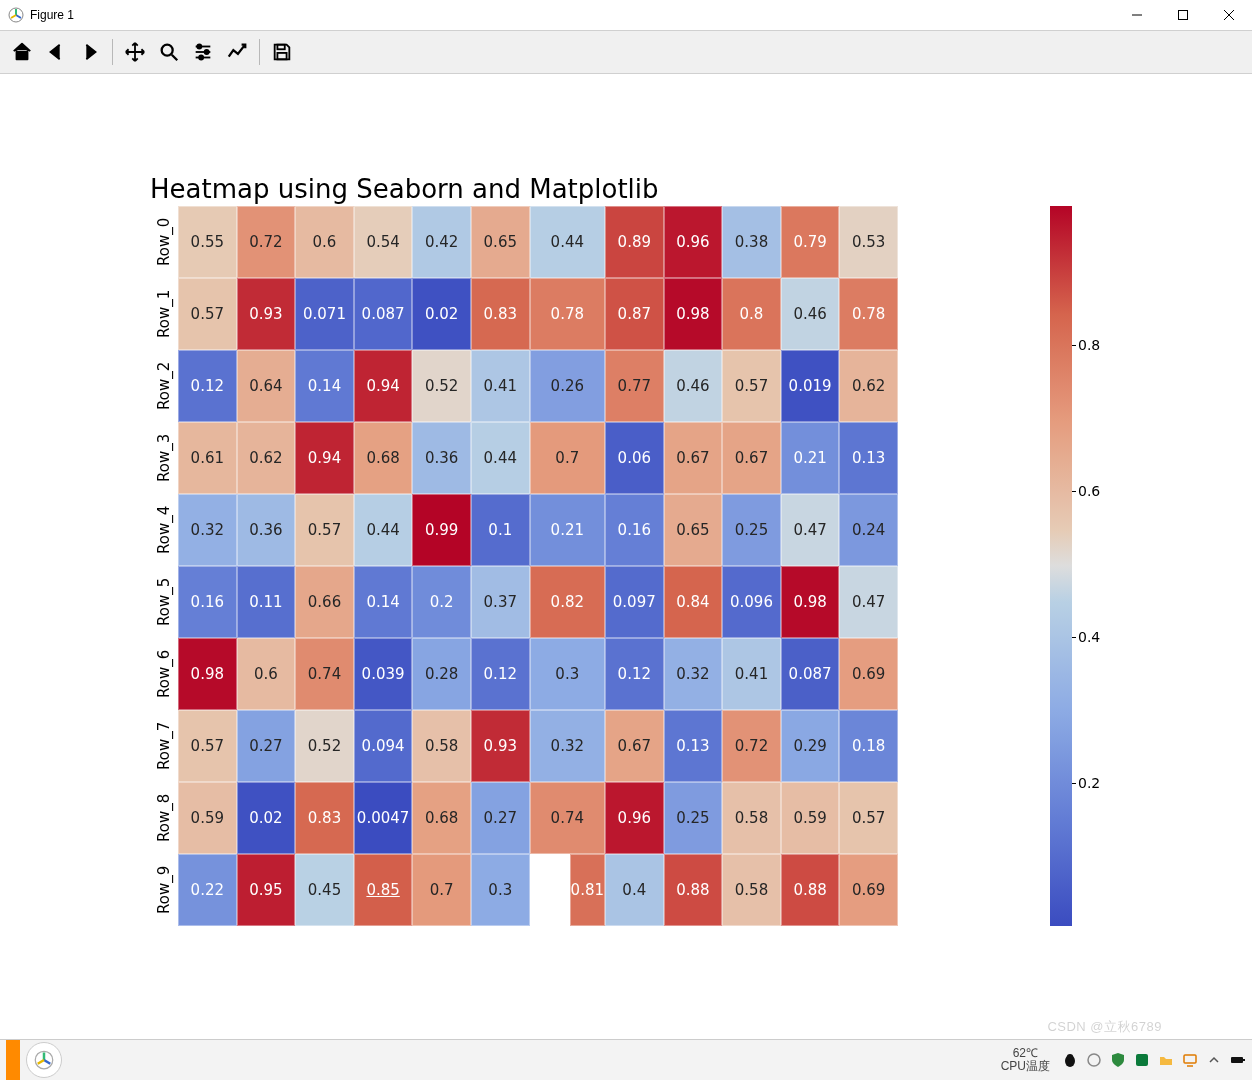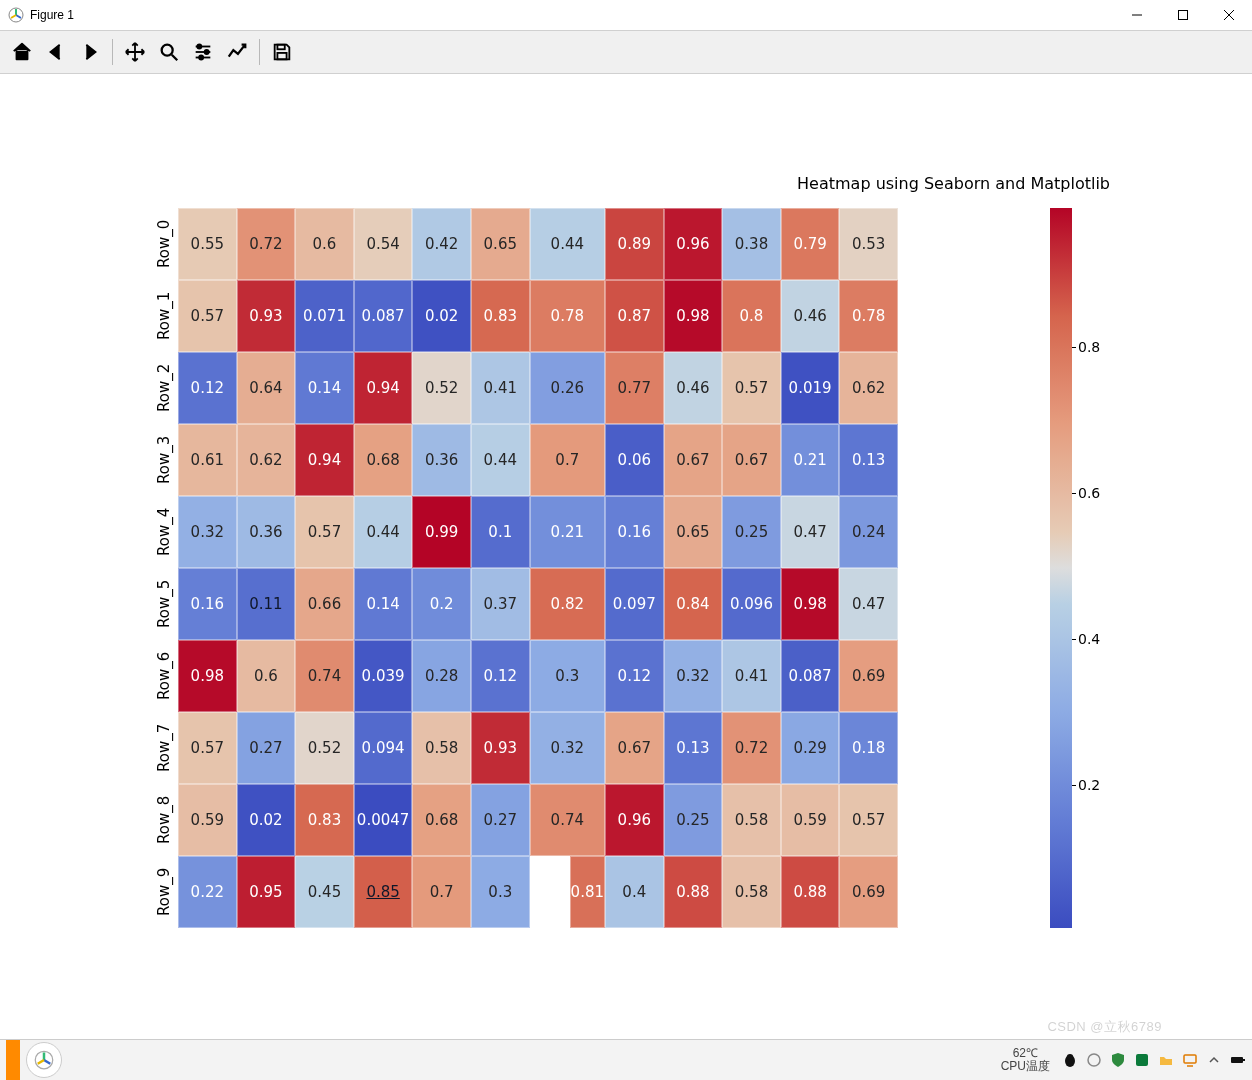--- a/index.html
+++ b/index.html
@@ -12,21 +12,21 @@
   .winbtn svg{width:10px;height:10px}
 
   .toolbar{height:42px;background:#f0f0f0;border-top:1px solid #d0d0d0;border-bottom:1px solid #d0d0d0;display:flex;align-items:center;padding:0 6px;gap:2px}
   .tbtn{width:32px;height:32px;display:flex;align-items:center;justify-content:center;border-radius:3px;cursor:pointer}
   .tbtn svg{width:22px;height:22px;stroke:#000;fill:none;stroke-width:2}
   .tsep{width:1px;height:26px;background:#b8b8b8;margin:0 4px}
 
   
   .canvas{flex:1;background:#fff;position:relative}
   .plotwrap{position:absolute;left:150px;top:100px;width:960px;height:840px}
-  .title{text-align:right;font-family:"DejaVu Sans",Arial,sans-serif;font-size:16px;color:#000;margin-bottom:15px}
+  .title{text-align:left;font-family:"DejaVu Sans",Arial,sans-serif;font-size:26px;color:#000;margin-bottom:2px}
   .hm{display:flex}
   .ylabels{display:flex;flex-direction:column}
   .ylabels div{width:28px;display:flex;align-items:center;justify-content:center;writing-mode:vertical-rl;transform:rotate(180deg);font-size:15px;font-family:"DejaVu Sans",Arial,sans-serif;color:#000}
   .grid{display:grid;grid-template-columns:repeat(12,1fr);grid-template-rows:repeat(10,1fr);width:720px;height:720px}
   .cell{display:flex;align-items:center;justify-content:center;font-size:15px;font-family:"DejaVu Sans",Arial,sans-serif;border:0.5px solid rgba(255,255,255,0.4)}
   .xlabels{display:flex;margin-left:28px;width:720px}
   .xlabels div{flex:1;text-align:center;font-size:15px;font-family:"DejaVu Sans",Arial,sans-serif;padding-top:6px;color:#000}
   .cbarwrap{position:absolute;right:0;top:0;height:720px;width:60px;display:flex}
   .cbar{width:22px;height:720px}
   .cbticks{position:relative;flex:1}
@@ -203,21 +203,21 @@
               <div class="cell" style="background: rgb(182, 206, 228); color: rgb(38, 38, 38);">0.44</div>
               <div class="cell" style="background: rgb(180, 4, 38); color: rgb(255, 255, 255);">0.99</div>
               <div class="cell" style="background: rgb(85, 108, 206); color: rgb(255, 255, 255);">0.1</div>
               <div class="cell" style="background: rgb(115, 143, 219); color: rgb(255, 255, 255);">0.21</div>
               <div class="cell" style="background: rgb(101, 127, 214); color: rgb(255, 255, 255);">0.16</div>
               <div class="cell" style="background: rgb(229, 170, 143); color: rgb(38, 38, 38);">0.65</div>
               <div class="cell" style="background: rgb(127, 155, 223); color: rgb(38, 38, 38);">0.25</div>
               <div class="cell" style="background: rgb(200, 214, 225); color: rgb(38, 38, 38);">0.47</div>
               <div class="cell" style="background: rgb(124, 152, 222); color: rgb(38, 38, 38);">0.24</div>
               <div class="cell" style="background: rgb(101, 127, 214); color: rgb(255, 255, 255);">0.16</div>
-              <div class="cell" style="background: rgb(87, 111, 207); color: #0f172a;">0.11</div>
+              <div class="cell" style="background: rgb(87, 111, 207); color: #ffffff;">0.11</div>
               <div class="cell" style="background: rgb(229, 167, 139); color: rgb(38, 38, 38);">0.66</div>
               <div class="cell" style="background: rgb(96, 121, 211); color: rgb(255, 255, 255);">0.14</div>
               <div class="cell" style="background: rgb(112, 140, 218); color: rgb(255, 255, 255);">0.2</div>
               <div class="cell" style="background: rgb(161, 188, 228); color: rgb(38, 38, 38);">0.37</div>
               <div class="cell" style="background: rgb(215, 108, 84); color: rgb(255, 255, 255);">0.82</div>
               <div class="cell" style="background: rgb(84, 107, 205); color: rgb(255, 255, 255);">0.097</div>
               <div class="cell" style="background: rgb(213, 101, 78); color: rgb(255, 255, 255);">0.84</div>
               <div class="cell" style="background: rgb(84, 106, 205); color: rgb(255, 255, 255);">0.096</div>
               <div class="cell" style="background: rgb(182, 10, 41); color: rgb(255, 255, 255);">0.98</div>
               <div class="cell" style="background: rgb(200, 214, 225); color: rgb(38, 38, 38);">0.47</div>
@@ -253,21 +253,21 @@
               <div class="cell" style="background: rgb(132, 162, 225); color: rgb(38, 38, 38);">0.27</div>
               <div class="cell" style="background: rgb(224, 139, 111); color: rgb(38, 38, 38);">0.74</div>
               <div class="cell" style="background: rgb(187, 23, 46); color: rgb(255, 255, 255);">0.96</div>
               <div class="cell" style="background: rgb(127, 155, 223); color: rgb(38, 38, 38);">0.25</div>
               <div class="cell" style="background: rgb(230, 192, 169); color: rgb(38, 38, 38);">0.58</div>
               <div class="cell" style="background: rgb(230, 189, 165); color: rgb(38, 38, 38);">0.59</div>
               <div class="cell" style="background: rgb(230, 196, 172); color: rgb(38, 38, 38);">0.57</div>
               <div class="cell" style="background: rgb(118, 146, 220); color: rgb(255, 255, 255);">0.22</div>
               <div class="cell" style="background: rgb(189, 30, 49); color: rgb(255, 255, 255);">0.95</div>
               <div class="cell" style="background: rgb(185, 209, 228); color: rgb(38, 38, 38);">0.45</div>
-              <div class="cell" style="background: rgb(211, 95, 75); color: #0f172a; text-decoration: underline;">0.85</div>
+              <div class="cell" style="background: rgb(211, 95, 75); color: #ffffff; text-decoration: underline;">0.85</div>
               <div class="cell" style="background: rgb(228, 154, 124); color: rgb(38, 38, 38);">0.7</div>
               <div class="cell" style="background: rgb(141, 171, 228); color: rgb(38, 38, 38);">0.3</div>
               <div class="cell" style="background: rgb(216, 112, 88); color: rgb(255, 255, 255); margin-left: 40px;">0.81</div>
               <div class="cell" style="background: rgb(170, 196, 228); color: rgb(38, 38, 38);">0.4</div>
               <div class="cell" style="background: rgb(205, 75, 67); color: rgb(255, 255, 255);">0.88</div>
               <div class="cell" style="background: rgb(230, 192, 169); color: rgb(38, 38, 38);">0.58</div>
               <div class="cell" style="background: rgb(205, 75, 67); color: rgb(255, 255, 255);">0.88</div>
               <div class="cell" style="background: rgb(229, 157, 128); color: rgb(38, 38, 38);">0.69</div>
             </div>
         </div>

